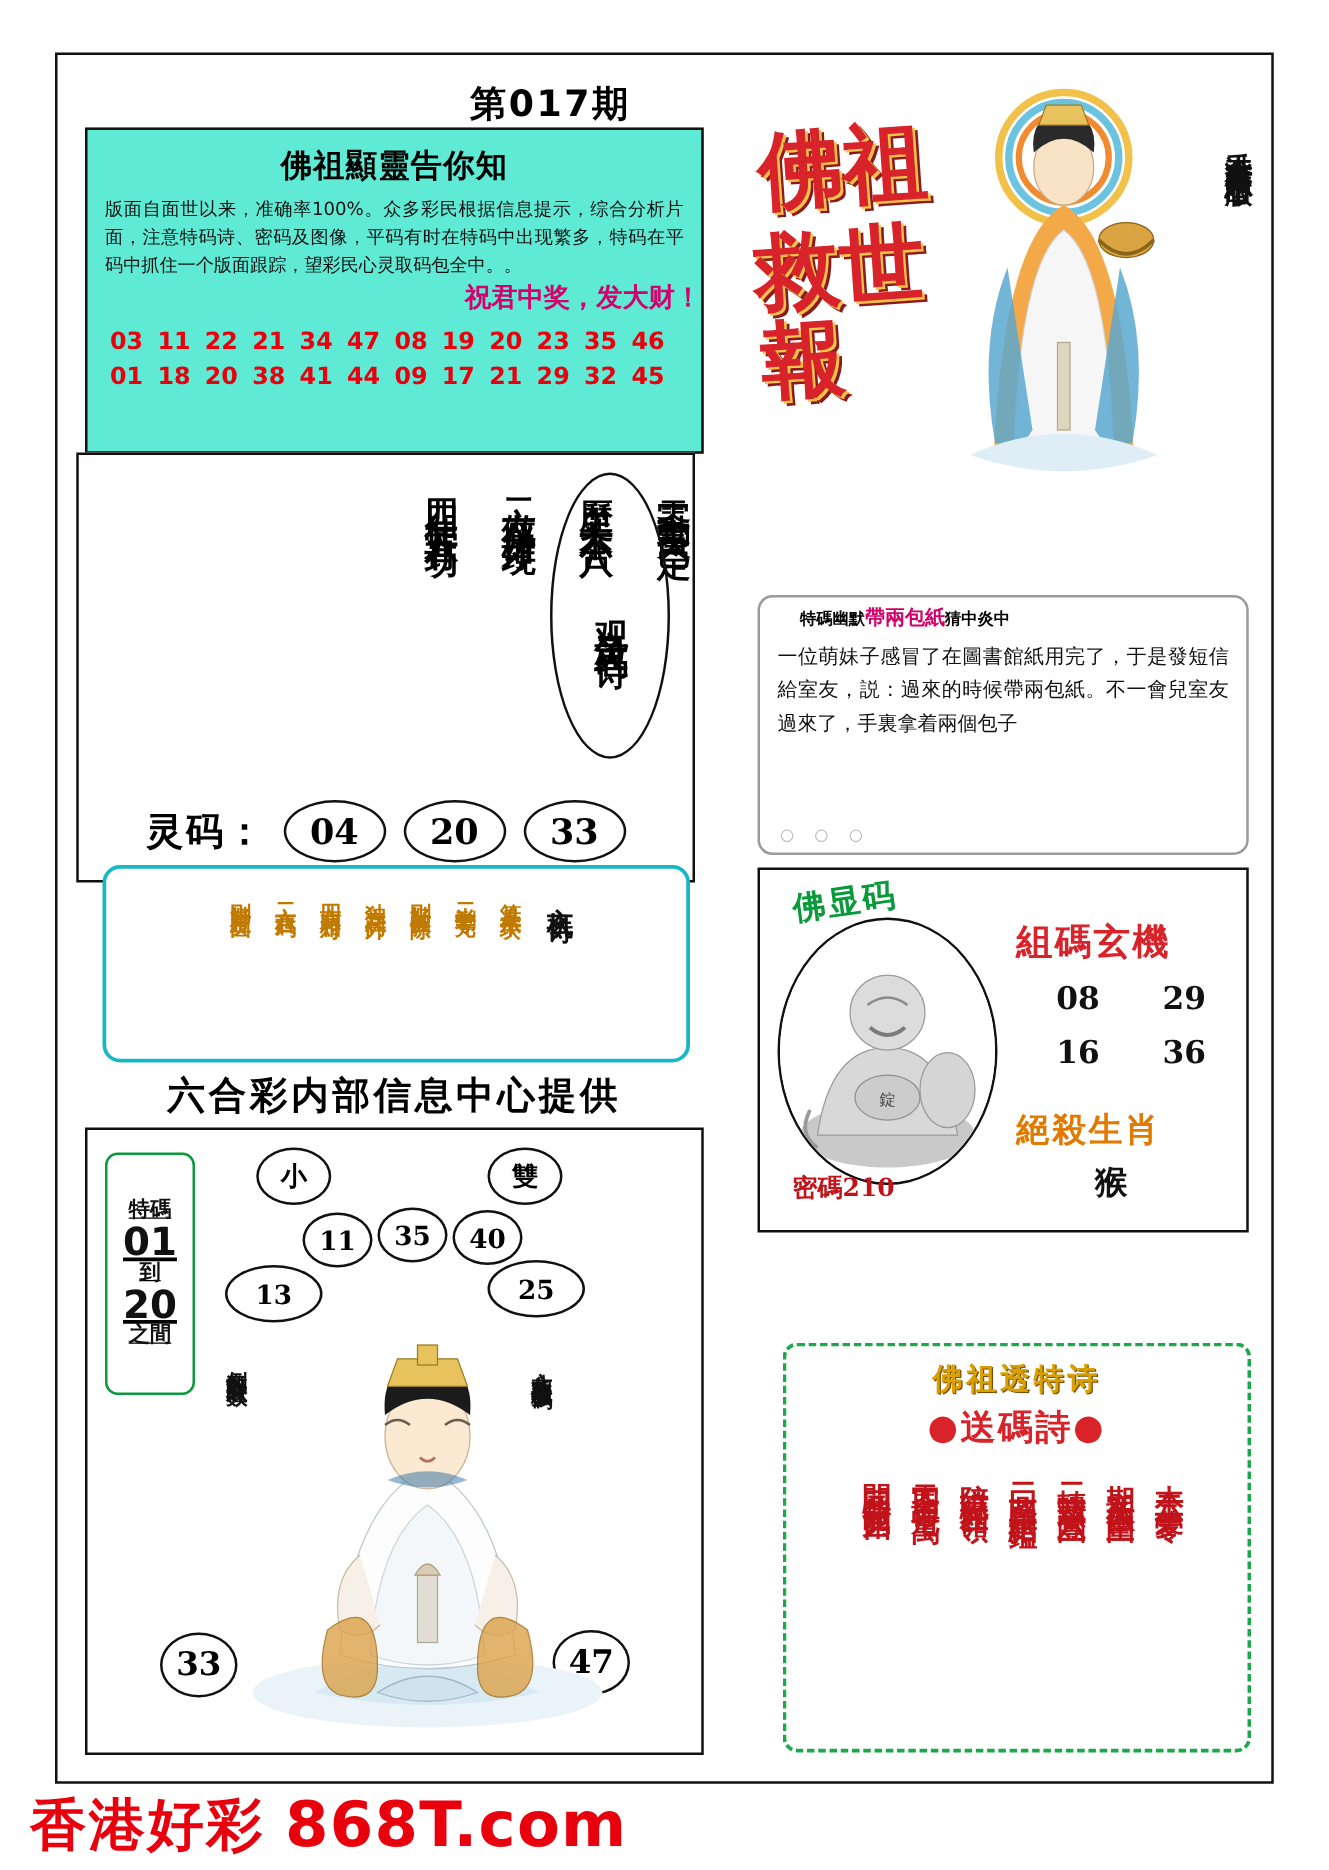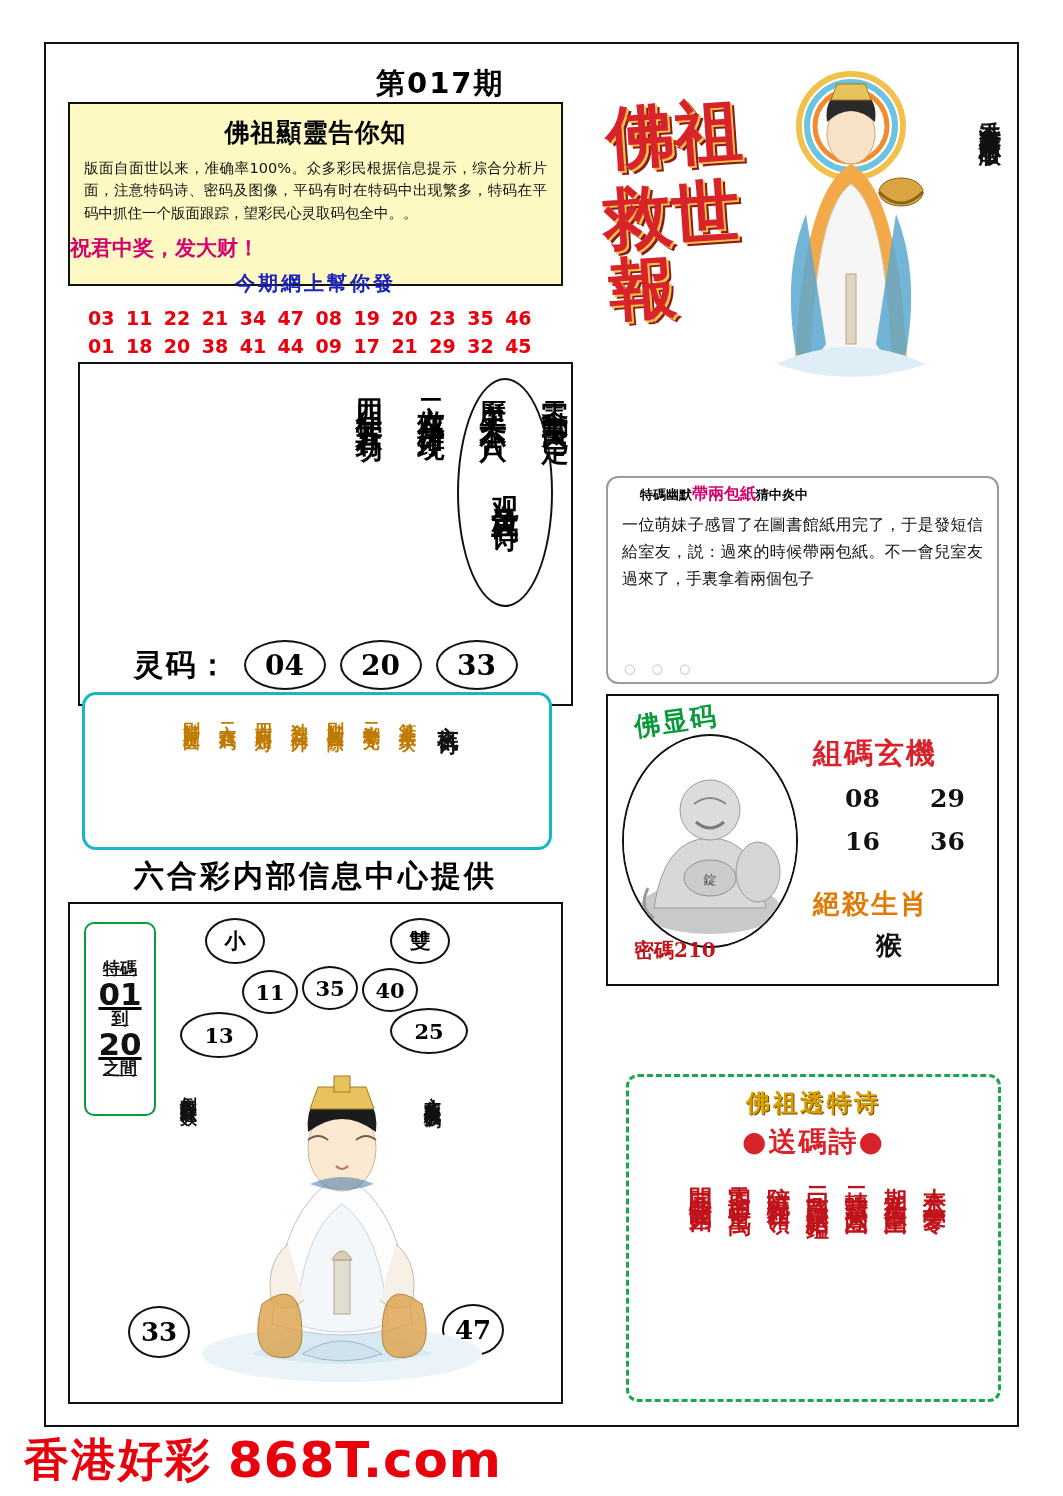--- a/index.html
+++ b/index.html
@@ -14,46 +14,46 @@
     position:absolute;left:44px;top:42px;width:975px;height:1385px;
     border:2px solid #111;background:#fff;box-sizing:border-box;
   }
   
   .issue{
     position:absolute;left:330px;top:20px;font-size:29px;font-weight:bold;
     letter-spacing:2px;color:#000;
   }
   
   .notice{
-    position:absolute;left:22px;top:58px;width:495px;height:184px;
-    border:2px solid #111;box-sizing:border-box;background:#fef9c3;
+    position:absolute;left:22px;top:58px;width:495px;height:261px;
+    border:2px solid #111;box-sizing:border-box;background:#5eead4;
   }
   .notice-title{
     text-align:center;font-size:25px;font-weight:bold;margin-top:12px;letter-spacing:1px;
   }
   .notice-body{
     margin:8px 14px 0 14px;font-size:14.5px;line-height:1.55;color:#111;text-align:justify;
   }
   .notice-wish{
-    text-align:left;color:#d5006d;font-size:21px;font-weight:bold;margin-top:10px;
+    text-align:right;color:#d5006d;font-size:21px;font-weight:bold;
     font-family:"DejaVu Serif","Liberation Serif",serif;
   }
   .notice-sub{
     text-align:center;color:#1a23b8;font-size:20px;font-weight:bold;margin-top:8px;
     letter-spacing:3px;
   }
   .num-rows{margin-top:10px;}
   .num-row{
     display:flex;justify-content:space-between;padding:0 18px;color:#e8000d;
     font-size:19px;font-weight:bold;margin-bottom:6px;font-family:"DejaVu Sans",sans-serif;
   }
   .num-row span{width:40px;}
   
   .poem{
-    position:absolute;left:32px;top:318px;width:495px;height:344px;
+    position:absolute;left:15px;top:318px;width:495px;height:344px;
     border:2px solid #111;box-sizing:border-box;background:#fff;
   }
   .poem-cols{
     display:flex;flex-direction:row-reverse;justify-content:flex-start;
     padding:14px 0 0 0;gap:0px;
   }
   .pcol{
     writing-mode:vertical-rl;text-orientation:upright;
     font-size:27px;line-height:1.18;letter-spacing:6px;
     font-family:"DejaVu Serif","Liberation Serif",serif;font-weight:bold;
@@ -237,21 +237,20 @@
 <body>
 
 <div class="page">
 
   <div class="issue">第017期</div>
 
   <div class="notice">
     <div class="notice-title">佛祖顯靈告你知</div>
     <div class="notice-body">版面自面世以来，准确率100%。众多彩民根据信息提示，综合分析片面，注意特码诗、密码及图像，平码有时在特码中出现繁多，特码在平码中抓住一个版面跟踪，望彩民心灵取码包全中。。</div>
     <div class="notice-wish">祝君中奖，发大财！</div>
-    <div class="notice-sub">今期網上幫你發</div>
     <div class="num-rows">
       <div class="num-row">
         <span>03</span>
         <span>11</span>
         <span>22</span>
         <span>21</span>
         <span>34</span>
         <span>47</span>
         <span>08</span>
         <span>19</span>

